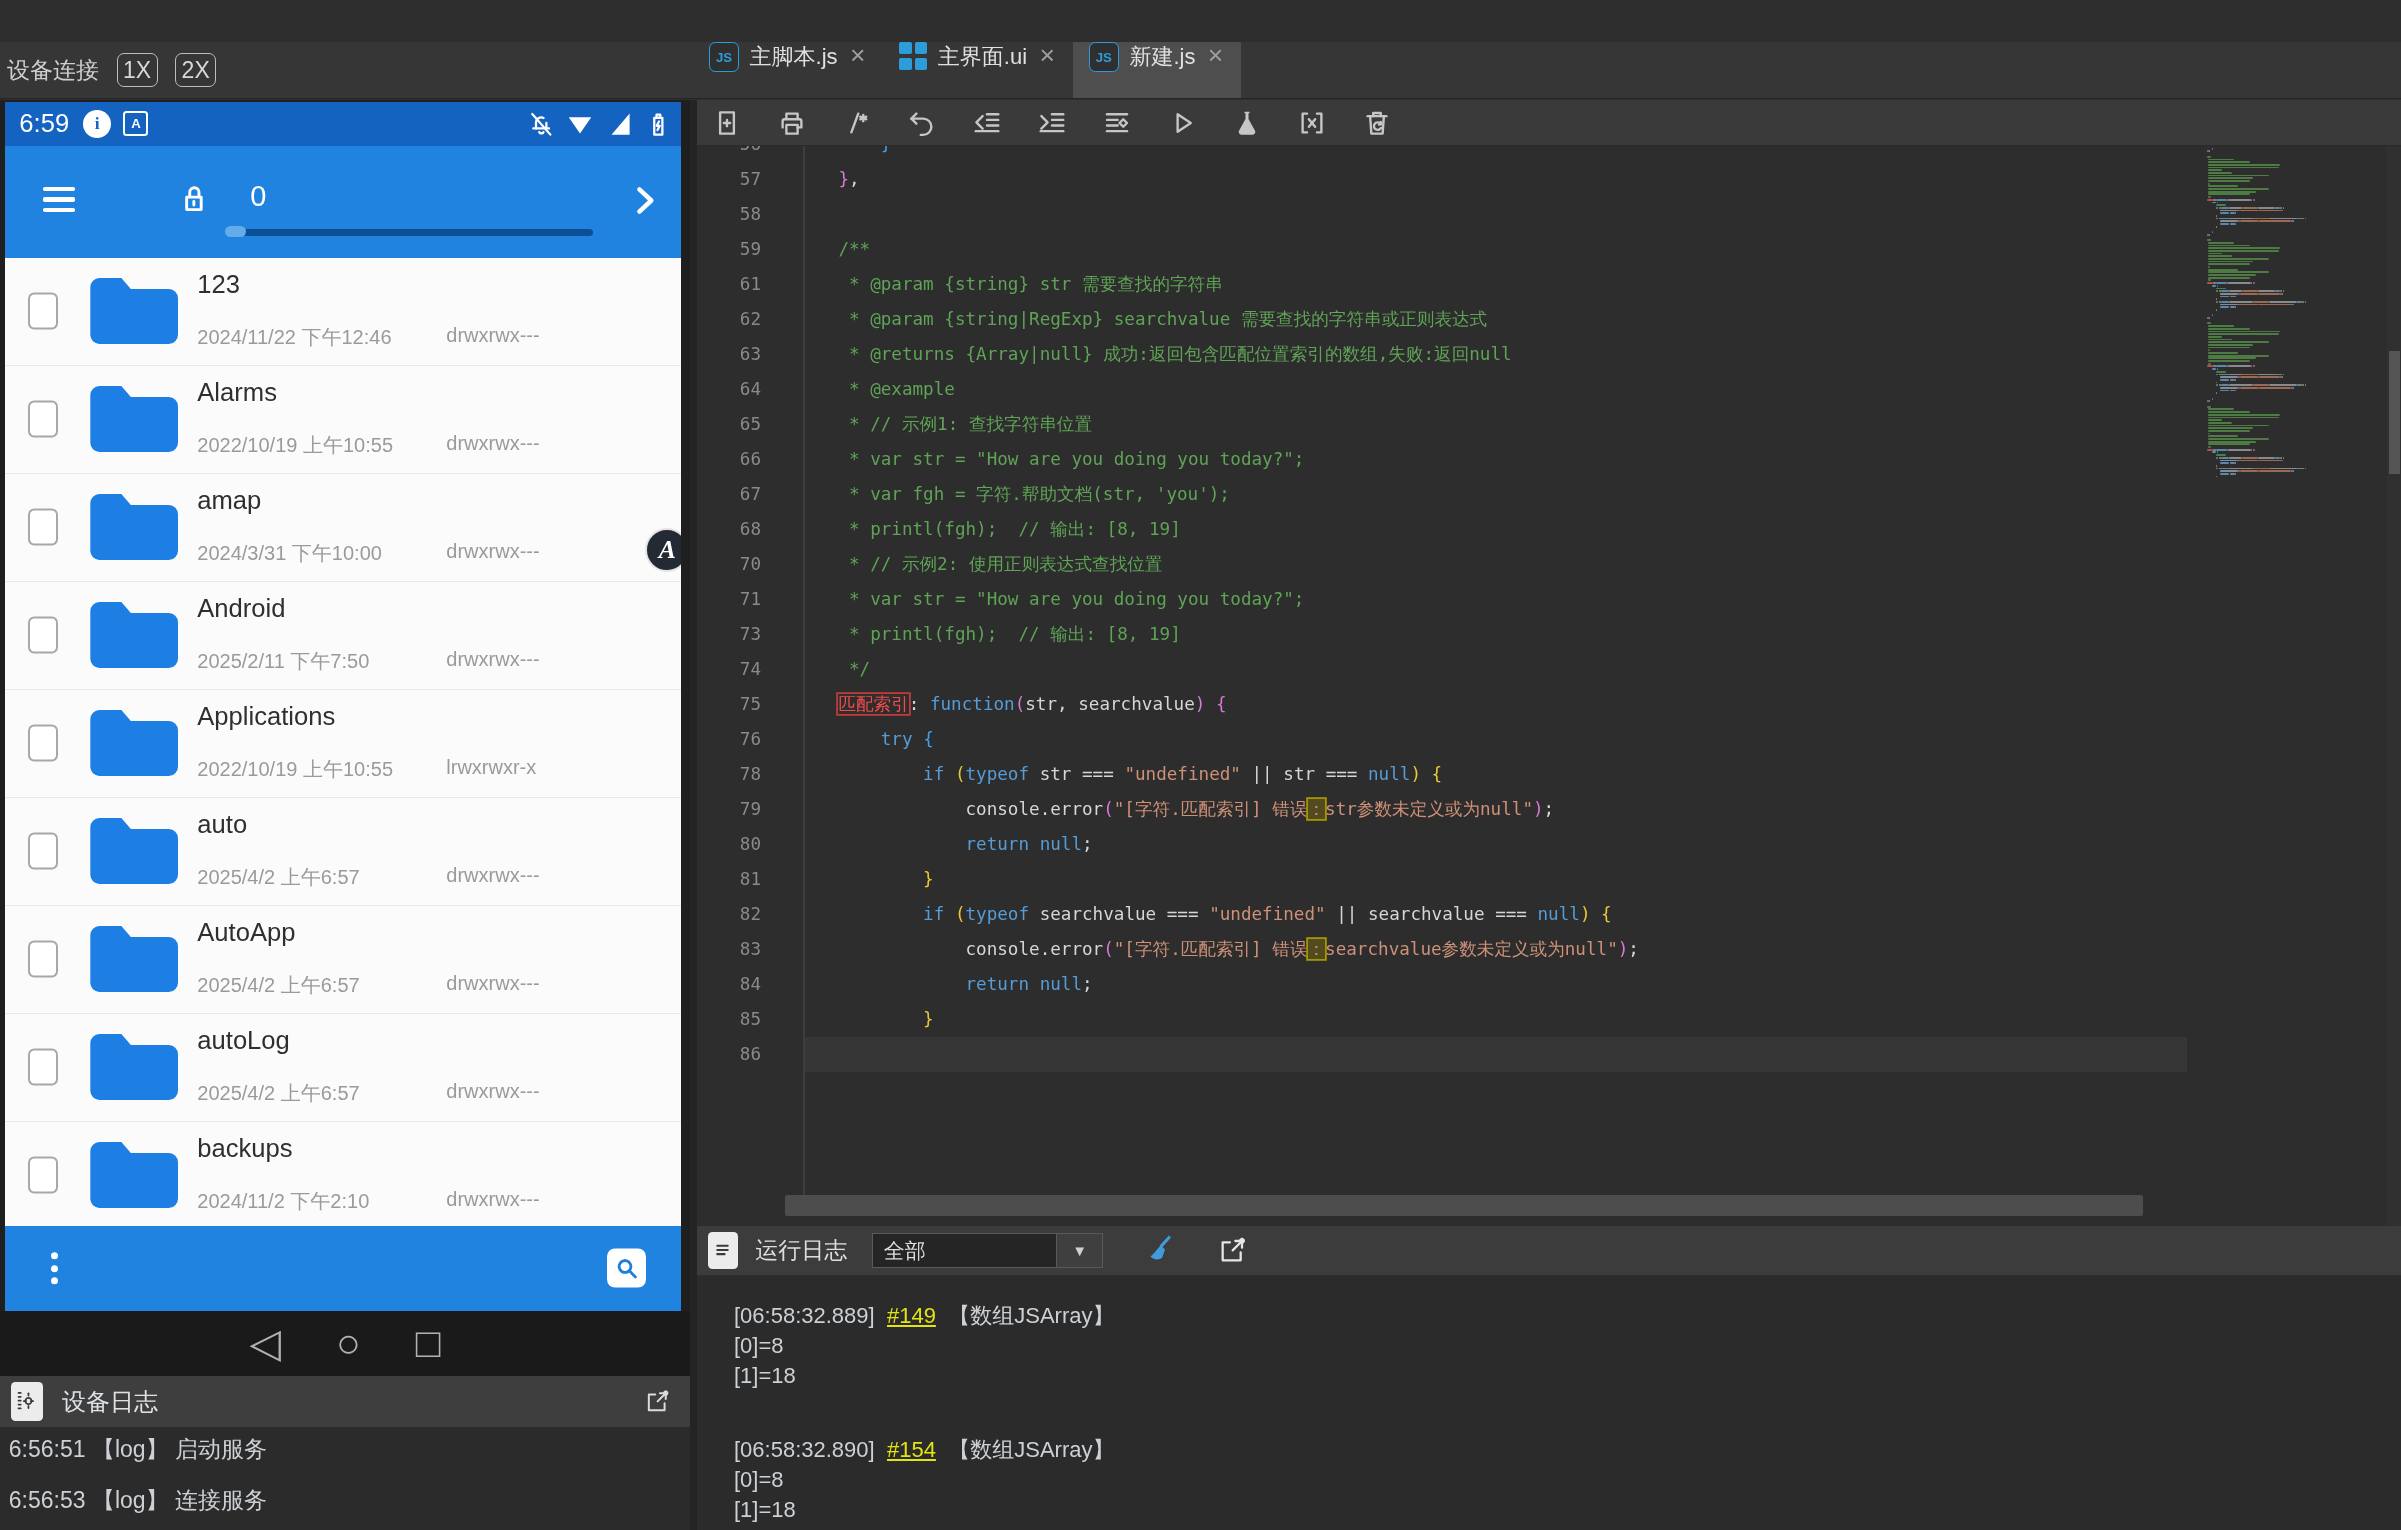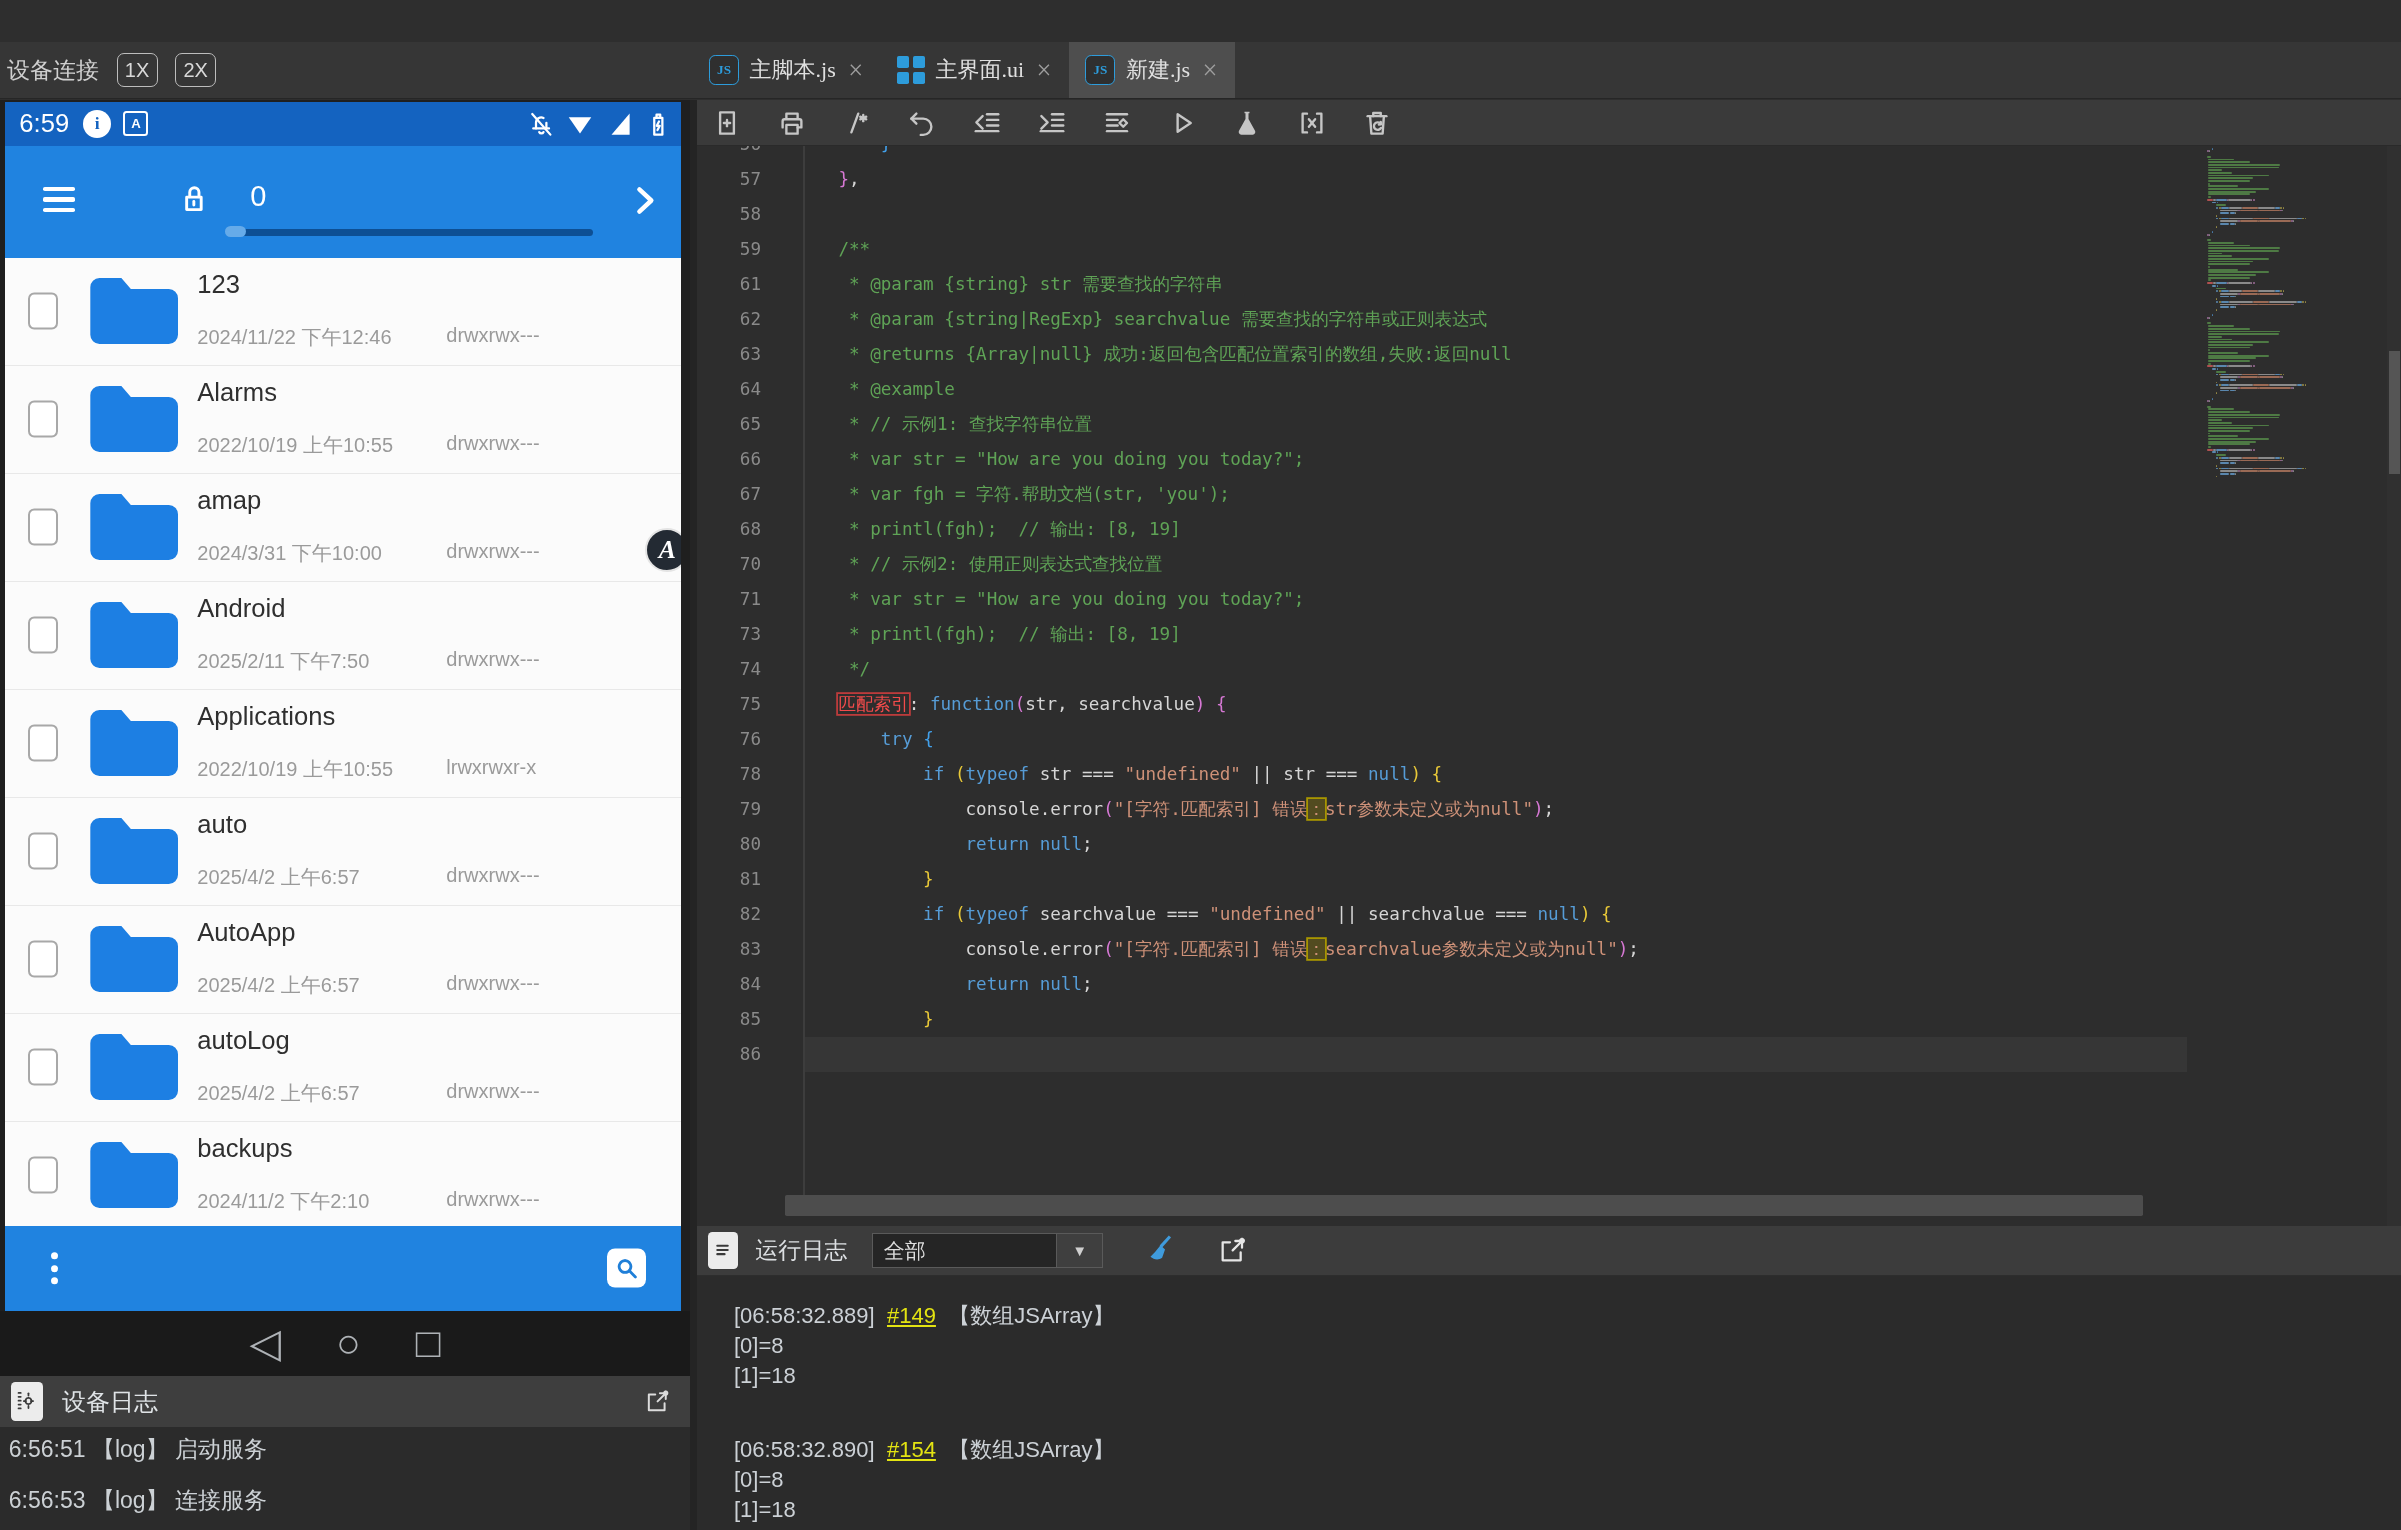--- a/index.html
+++ b/index.html
@@ -10,24 +10,24 @@
   
   .menubar{position:absolute;left:0;top:0;width:100%;height:42px;background:#3b3b3b;
            display:flex;align-items:center;color:#d2d2d2;font-size:22px;}
   .menu-group{display:flex;align-items:center;height:100%;}
   .menu-item{padding:0 25.6px;height:100%;display:flex;align-items:center;white-space:nowrap;cursor:default;}
   .menu-divider{width:1.8px;height:100%;background:#4a4a4a;margin:0 5.3px;}
 
   
   .subbar{position:absolute;top:42px;left:0;width:100%;height:57px;background:#363636;border-bottom:1.8px solid #262626;}
   .devbar{position:absolute;left:7px;top:0;height:100%;display:flex;align-items:center;gap:17.6px;color:#cfcfcf;font-size:23px;}
-  .zoom-btn{width:41px;height:34px;border:1.8px solid #bdbdbd;border-radius:7px;color:#d8d8d8;font-size:20px;
+  .zoom-btn{width:41px;height:34px;border:1.8px solid #bdbdbd;border-radius:7px;color:#d8d8d8;font-size:23px;
             display:flex;align-items:center;justify-content:center;background:transparent;}
   .tabs{position:absolute;left:693px;top:0;height:100%;display:flex;}
-  .tab{display:flex;align-items:center;gap:10.6px;padding:0 16px;font-size:22px;color:#e0e0e0;font-family:Liberation Serif, serif;}
+  .tab{display:flex;align-items:flex-start;gap:10.6px;padding:0 16px;font-size:22px;color:#e0e0e0;}
   .tab.active{background:#4e4e4e;}
   .tab-close{color:#9e9e9e;font-size:26.5px;padding:0 1.8px;line-height:1;}
   .jsicon{width:30px;height:30px;border:1.8px solid #2d9cdb;border-radius:6.2px;color:#2d9cdb;font-weight:bold;
           font-size:13.2px;display:flex;align-items:center;justify-content:center;background:#2f2f2f;}
   .uiicon{width:28px;height:28px;display:grid;grid-template-columns:1fr 1fr;grid-template-rows:1fr 1fr;gap:3.5px;}
   .uiicon div{background:#2d9cdb;border-radius:1.8px;}
 
   
   .left-panel{position:absolute;left:0;top:100px;width:690px;height:1431px;background:#1f1f1f;}
   .vsplit{position:absolute;left:690px;top:100px;width:7px;height:1431px;background:#242424;}

